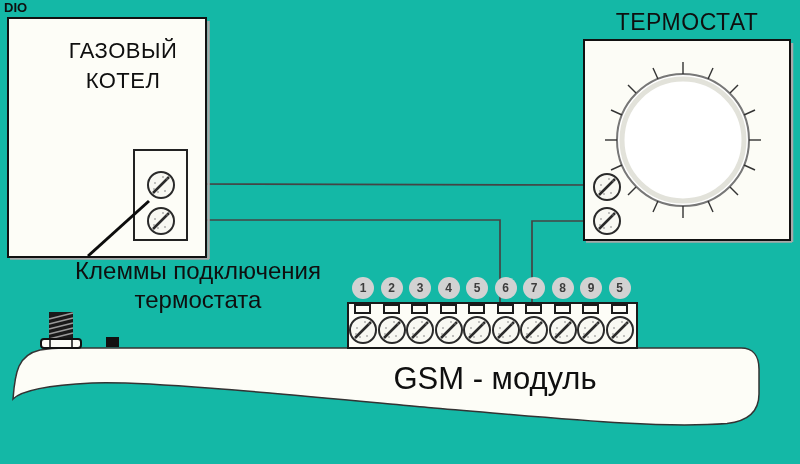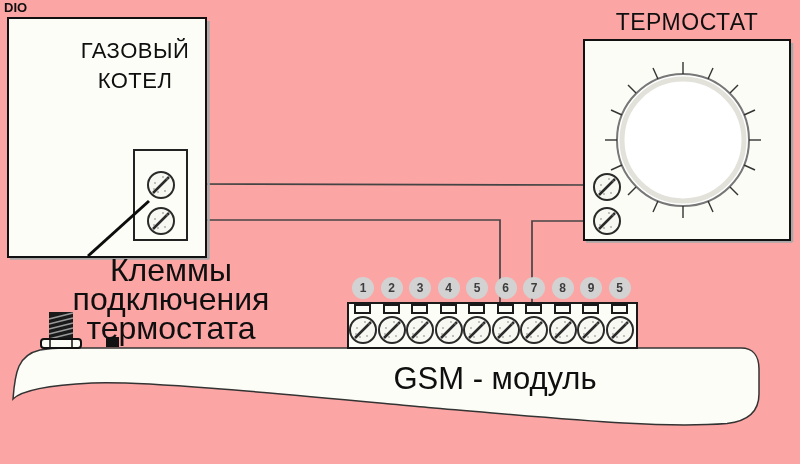--- a/index.html
+++ b/index.html
@@ -1,26 +1,26 @@
 <!DOCTYPE html>
 <html><head>
 <meta charset="utf-8">
 <style>
   html,body{margin:0;padding:0;}
   .stage{
     position:relative;width:800px;height:464px;overflow:hidden;
-    background:#fca5a5;color:#0f0f0f;
+    background:#14b8a6;color:#0f0f0f;
     font-family:"Liberation Sans","DejaVu Sans",sans-serif;
   }
   .stage svg{position:absolute;left:0;top:0;}
   .txt{position:absolute;white-space:pre-line;text-align:center;font-weight:normal;}
   .dio{left:4px;top:0px;font-size:13px;font-weight:bold;text-align:left;}
-  .boiler-title{left:8px;top:36px;width:230px;font-size:22px;line-height:30px;letter-spacing:.5px;padding-left:12px;}
+  .boiler-title{left:8px;top:36px;width:230px;font-size:22px;line-height:30px;letter-spacing:.5px;}
   .thermo-title{left:584px;top:9px;width:206px;font-size:23px;letter-spacing:.5px;}
-  .callout{left:13px;top:256px;width:316px;font-size:32px;line-height:29px;}
+  .callout{left:40px;top:256px;width:316px;font-size:24px;line-height:29px;}
   .gsm-label{left:340px;top:361px;width:310px;font-size:31px;}
   .num-circle{
     position:absolute;top:277px;width:22px;height:22px;border-radius:50%;
     background:#d2d2d2;color:#3d3d3d;font-size:12px;font-weight:bold;
     line-height:22px;text-align:center;
   }
 </style>
 </head>
 <body>
 

